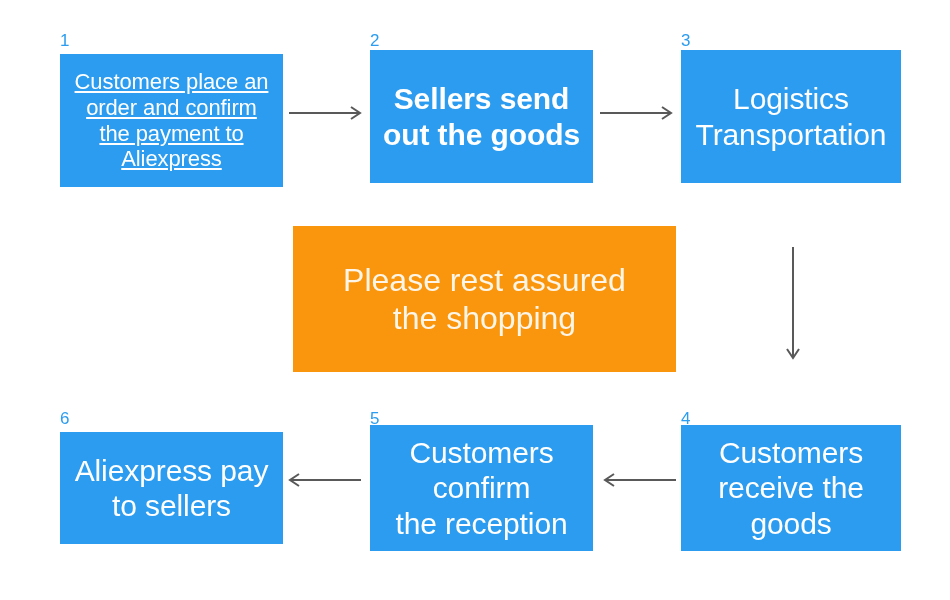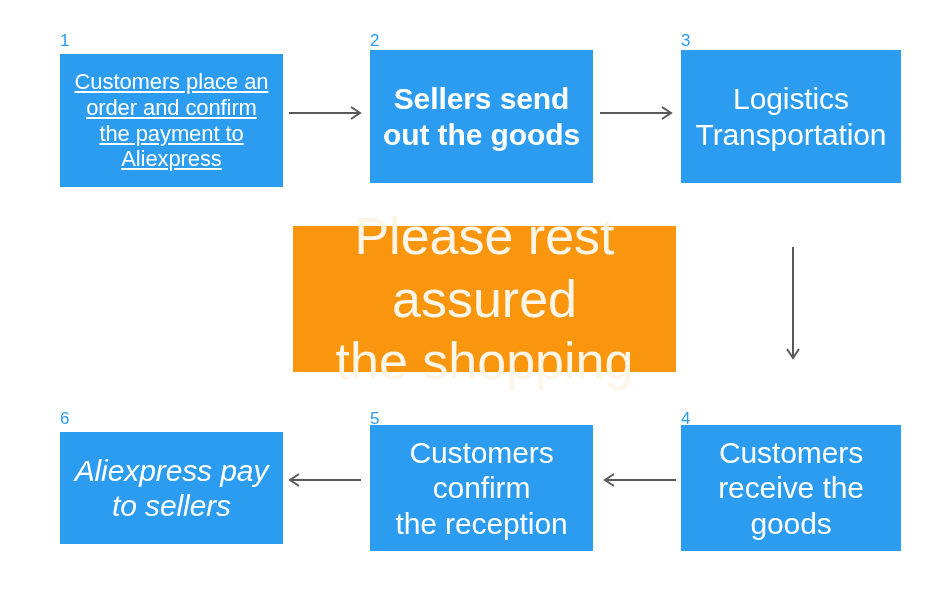--- a/index.html
+++ b/index.html
@@ -34,21 +34,21 @@
     font-weight: 400;
     letter-spacing: -0.1px;
     padding: 2px 6px;
     white-space: pre-line;
   }
   .node.n1 { left: 60px;  top: 54px;  width: 223px; height: 133px; font-size: 22px; text-decoration: underline; }
   .node.n2 { left: 370px; top: 50px;  width: 223px; height: 133px; font-size: 30px; font-weight: bold; }
   .node.n3 { left: 681px; top: 50px;  width: 220px; height: 133px; font-size: 30px; }
   .node.n4 { left: 681px; top: 425px; width: 220px; height: 126px; font-size: 30px; }
   .node.n5 { left: 370px; top: 425px; width: 223px; height: 126px; font-size: 30px; }
-  .node.n6 { left: 60px;  top: 432px; width: 223px; height: 112px; font-size: 30px; font-style: italic; }
+  .node.n6 { left: 60px;  top: 432px; width: 223px; height: 112px; font-size: 30px; }
 
   
   .step-num {
     position: absolute;
     color: #2b9cf0;
     font-size: 17px;
     font-weight: 400;
     line-height: 1;
     font-family: "Liberation Sans", sans-serif;
   }
@@ -65,21 +65,21 @@
     left: 293px;
     top: 226px;
     width: 383px;
     height: 146px;
     background: #f9960d;
     color: #fdf6e8;
     display: flex;
     align-items: center;
     justify-content: center;
     text-align: center;
-    font-size: 52px;
+    font-size: 32px;
     line-height: 1.2;
     white-space: pre-line;
     box-sizing: border-box;
     padding: 0 10px;
   }
 
   
   .arrow {
     position: absolute;
   }

